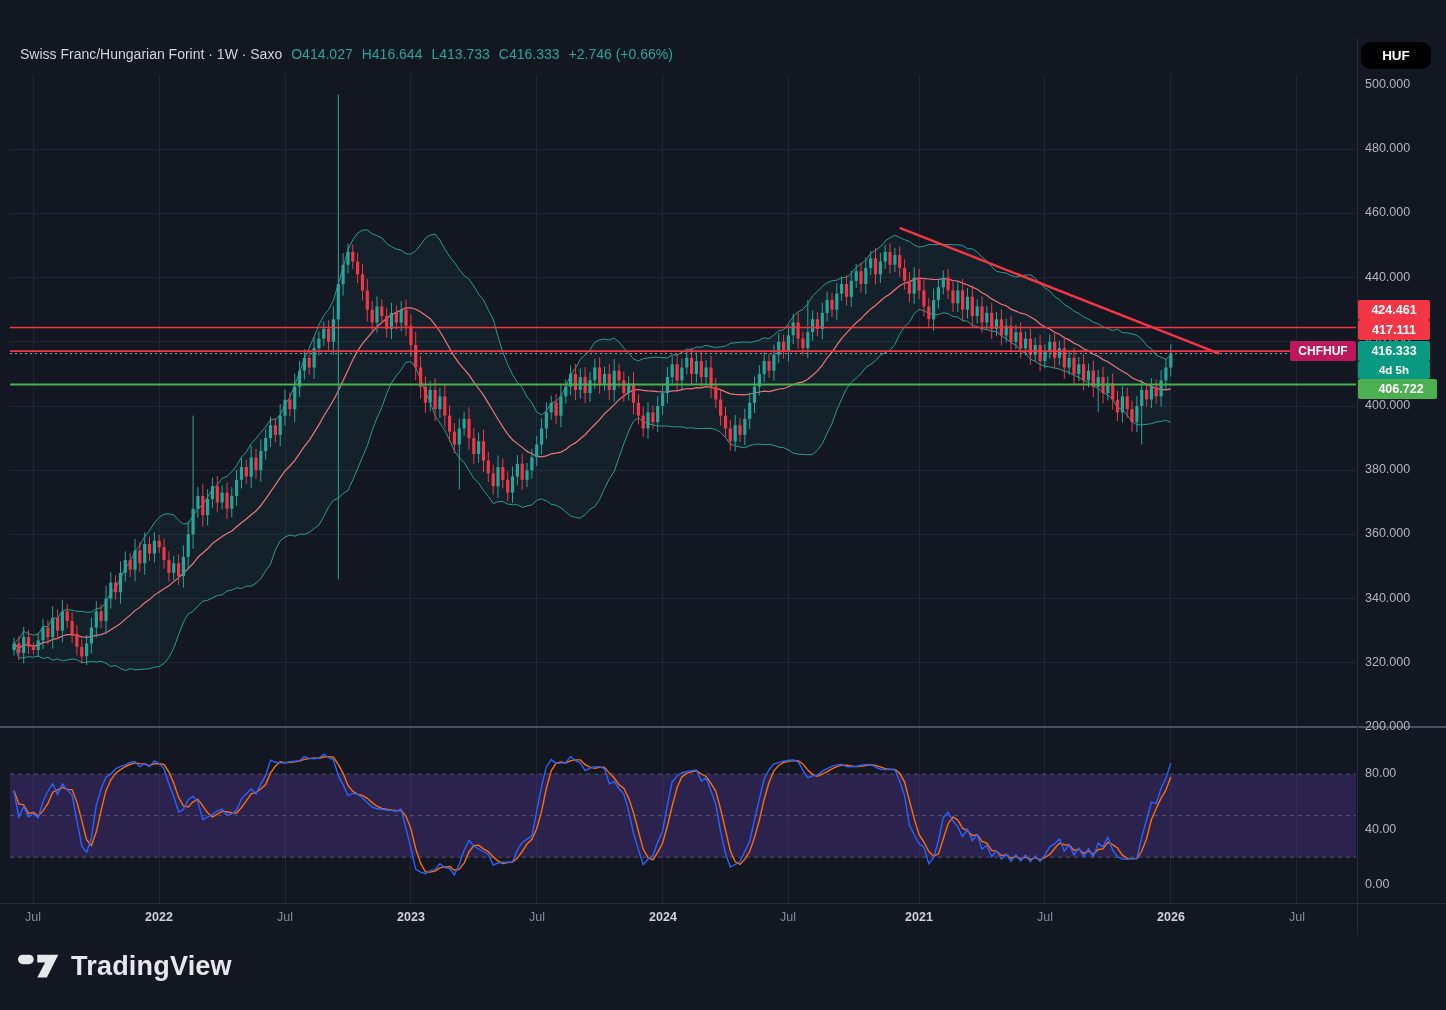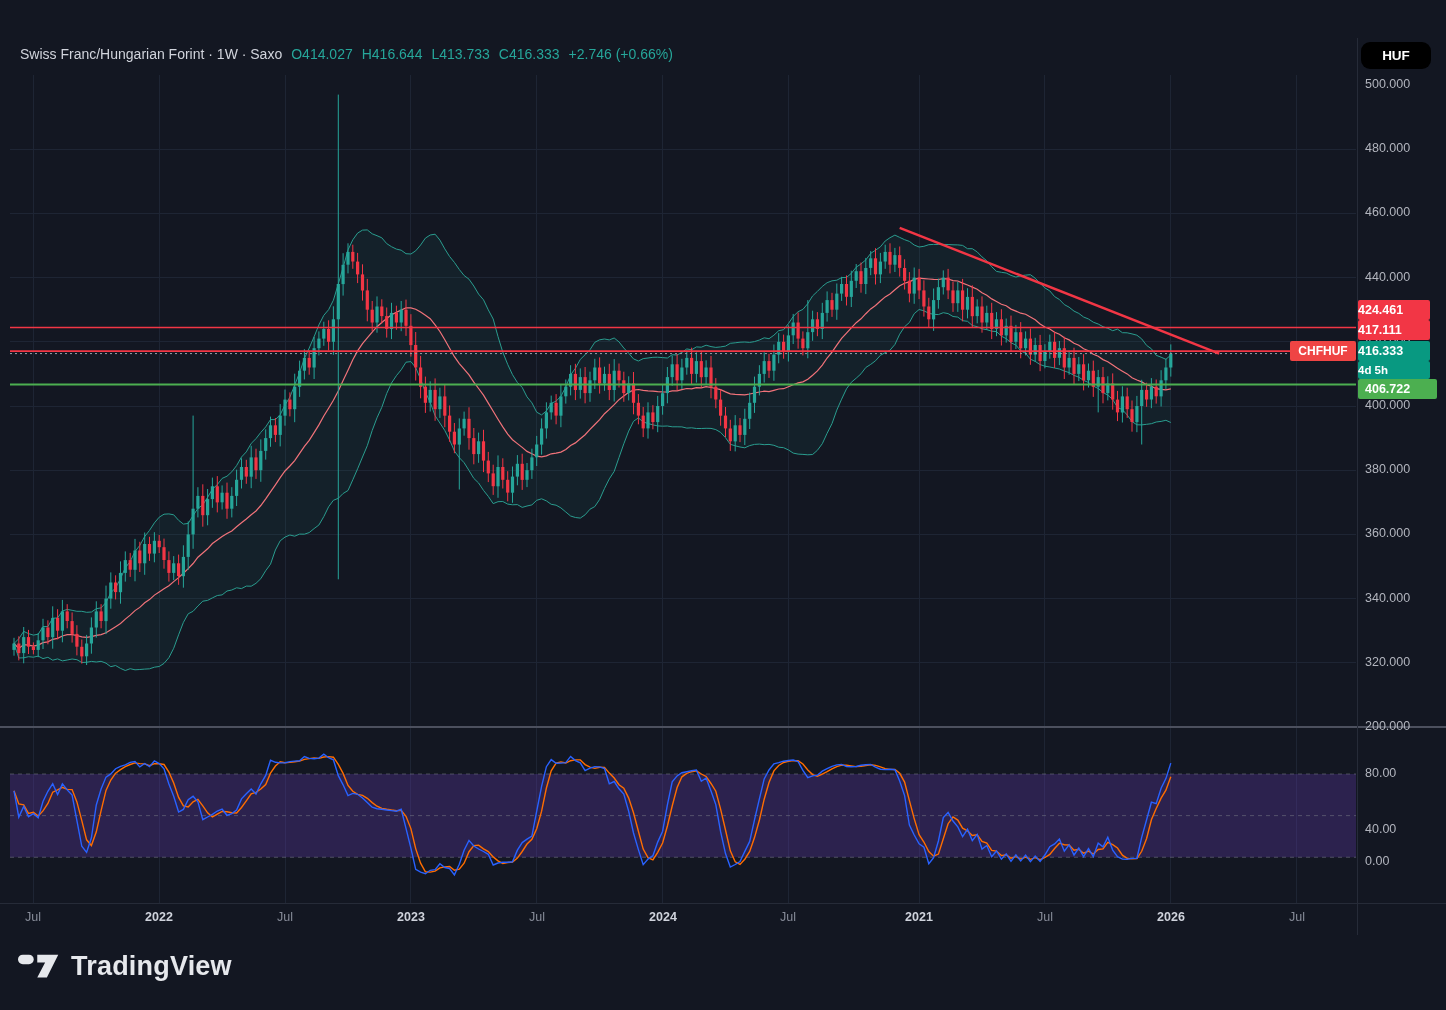--- a/index.html
+++ b/index.html
@@ -8,21 +8,21 @@
   .topbar{position:absolute;top:0;left:0;right:0;height:38px;background:var(--topbar,#1d2230);
           color:#d6d8dd;font-family:"DejaVu Serif",serif;font-size:15px;line-height:38px;
           padding-left:14px;font-weight:600;z-index:8;box-sizing:border-box;}
   .legend{position:absolute;top:46px;left:20px;font-size:14px;color:#d1d4dc;z-index:5;
           display:flex;gap:9px;align-items:flex-start;white-space:nowrap;}
   .legend .title{color:#d1d4dc;}
   .legend .val{color:var(--up,#26a69a);}
   #plot{position:absolute;top:0;left:0;width:1446px;height:1010px;z-index:1;}
   .right-axis{position:absolute;left:1358px;top:0;width:88px;height:1010px;z-index:4;}
   .tick{position:absolute;left:7px;font-size:12.5px;color:var(--axis_text,#b2b5be);}
-  .pbox{position:absolute;left:0;width:72px;height:20px;line-height:20px;text-align:left;
+  .pbox{position:absolute;left:0;width:72px;height:20px;line-height:20px;text-align:center;
         font-size:12.5px;font-weight:700;border-radius:2px;z-index:6;color:#fff;}
   #pbox-0{top:300px;} #pbox-1{top:320px;} #pbox-2{top:341px;}
   #pbox-3{top:361px;height:18px;line-height:18px;font-size:11.5px;} #pbox-4{top:379px;padding-left:7px;}
   .symbol-label{position:absolute;left:1290px;top:341px;width:66px;height:20px;line-height:20px;
         text-align:center;font-size:12px;font-weight:700;color:#fff;border-radius:2px;z-index:6;}
   .huf-btn{position:absolute;top:42px;left:1361px;width:70px;height:27px;background:#000;color:#fff;
         font-weight:700;font-size:13.5px;border:none;border-radius:9px;z-index:9;cursor:pointer;
         font-family:"Liberation Sans",sans-serif;}
   .time-axis{position:absolute;left:0;top:0;width:1212px;height:1010px;z-index:3;pointer-events:none;}
   .tlabel{position:absolute;top:910px;width:48px;text-align:center;font-size:12.5px;color:#868b98;}
@@ -562,42 +562,42 @@
     <span class="title">Swiss Franc/Hungarian Forint · 1W · Saxo</span>
     <span class="val">O414.027</span>
     <span class="val">H416.644</span>
     <span class="val">L413.733</span>
     <span class="val">C416.333</span>
     <span class="val">+2.746 (+0.66%)</span>
   </div>
 
   <button class="huf-btn">HUF</button>
 
-  <div class="symbol-label" id="chfhuf-label" style="background: #ef4444;">CHFHUF</div>
+  <div class="symbol-label" id="chfhuf-label" style="background: #be185d;">CHFHUF</div>
 
   <div class="right-axis" id="right-axis">
     <div class="pbox" id="pbox-0" style="background: rgb(242, 54, 69); color: rgb(255, 255, 255);">424.461</div>
     <div class="pbox" id="pbox-1" style="background: rgb(242, 54, 69); color: rgb(255, 255, 255);">417.111</div>
     <div class="pbox" id="pbox-2" style="background: rgb(8, 153, 129); color: rgb(255, 255, 255);">416.333</div>
     <div class="pbox" id="pbox-3" style="background: rgb(8, 153, 129); color: rgb(255, 255, 255);">4d 5h</div>
     <div class="pbox" id="pbox-4" style="background: rgb(76, 175, 80); color: rgb(255, 255, 255);">406.722</div>
   <div class="tick" style="top: 77px;">500.000</div>
       <div class="tick" style="top: 141px;">480.000</div>
       <div class="tick" style="top: 205px;">460.000</div>
       <div class="tick" style="top: 270px;">440.000</div>
       <div class="tick" style="top: 334px;">420.000</div>
       <div class="tick" style="top: 398px;">400.000</div>
       <div class="tick" style="top: 462px;">380.000</div>
       <div class="tick" style="top: 526px;">360.000</div>
       <div class="tick" style="top: 591px;">340.000</div>
       <div class="tick" style="top: 655px;">320.000</div>
       <div class="tick" style="top: 719px;">200.000</div>
       <div class="tick" style="top: 766px;">80.00</div>
       <div class="tick" style="top: 822px;">40.00</div>
-      <div class="tick" style="top: 854px;">0.00</div>
+      <div class="tick" style="top: 877px;">0.00</div>
     </div>
 
   <div class="time-axis" id="time-axis">
       <div class="tlabel" style="left: 9px;">Jul</div>
       <div class="tlabel major" style="left: 135px;">2022</div>
       <div class="tlabel" style="left: 261px;">Jul</div>
       <div class="tlabel major" style="left: 387px;">2023</div>
       <div class="tlabel" style="left: 513px;">Jul</div>
       <div class="tlabel major" style="left: 639px;">2024</div>
       <div class="tlabel" style="left: 764px;">Jul</div>

